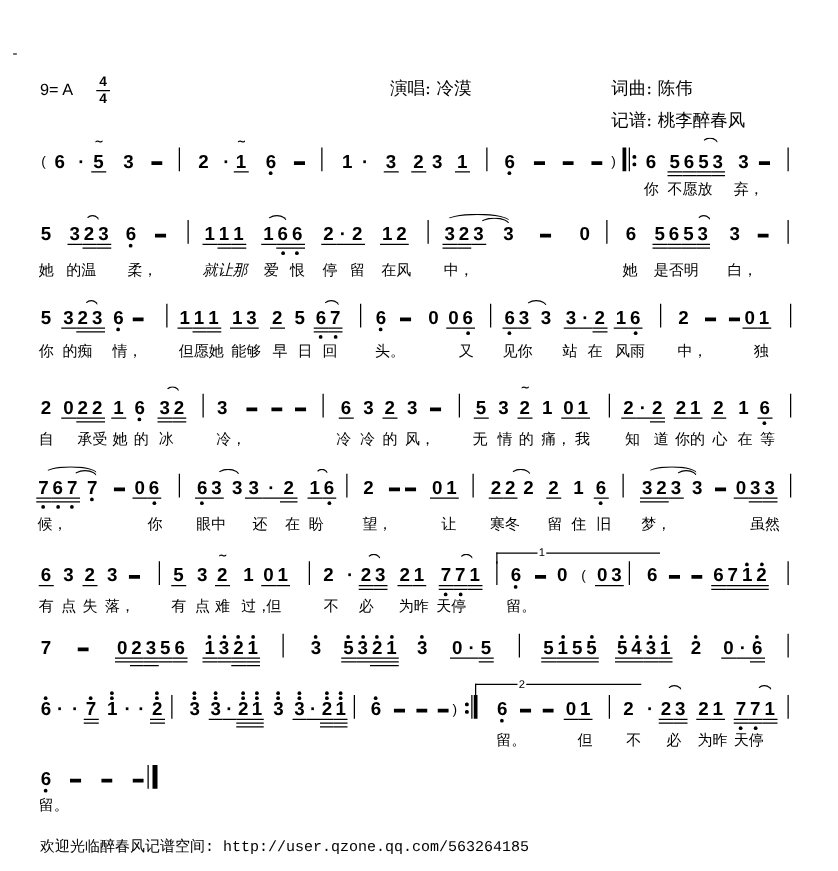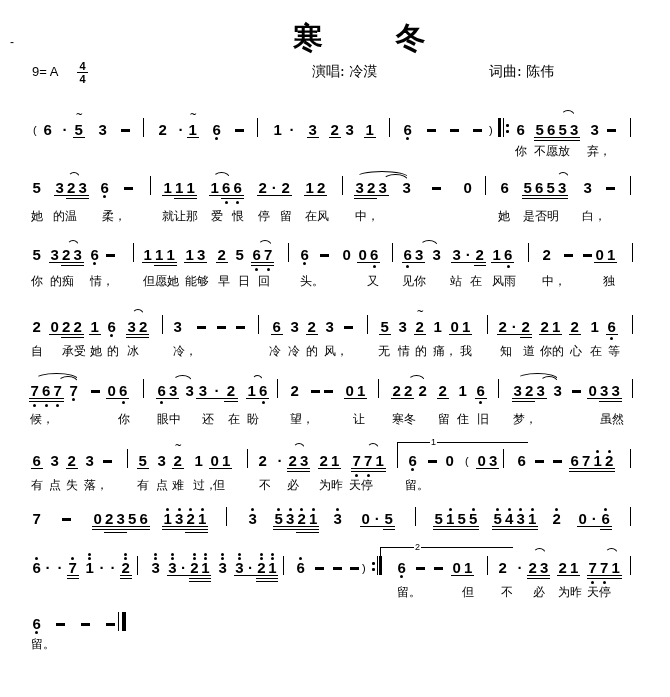--- a/index.html
+++ b/index.html
@@ -38,31 +38,31 @@
          border-top-color: #000; border-radius: 50% 50% 0 0 / 100% 100% 0 0; }
   .volta { position: absolute; height: 8px; border-top: 1px solid #000; border-left: 1px solid #000; }
   .volta-label { position: absolute; font: 9px/10px "Liberation Sans", sans-serif; background: #fff; padding: 0 1px; }
   .lyr { position: absolute; white-space: pre; font: 12px/14px "DejaVu Sans", sans-serif; }
 </style>
 </head>
 <body>
 
 <div id="page">
   <span class="abs corner-mark" style="left:10px;top:35px;">-</span>
-  <span class="abs title" style="left:293px;top:21px;">寒 冬</span>
 
   <span class="abs key" style="left:32px;top:64px;">9= A</span>
   <div>
     <span class="ts" style="left:77px;top:61px;">4</span>
     <div class="ts-line" style="left:77px;top:72px;width:11px;"></div>
     <span class="ts" style="left:77px;top:74px;">4</span>
   </div>
 
   <span class="abs credit" style="left:312px;top:62px;">演唱: 冷漠</span>
   <span class="abs credit" style="left:489px;top:62px;">词曲: 陈伟</span>
+  <span class="abs credit" style="left:489px;top:88px;">记谱: 桃李醉春风</span>
 
   <div id="staff">
       <div class="row">
         <span class="paren" style="left: 33px; top: 121px;">(</span>
         <div class="grp" style="left: 42px; top: 121px;"><span class="nc" style="width: 11.5px;"><span class="d">6</span></span></div>
         <span class="sym" style="left: 62px; top: 121px;">·</span>
         <div class="grp" style="left: 73px; top: 121px;"><span class="nc" style="width: 11.5px;"><span class="d">5</span><i class="ul" style="top: 16px;"></i><i class="orn">~</i></span></div>
         <div class="grp" style="left: 97px; top: 121px;"><span class="nc" style="width: 11.5px;"><span class="d">3</span></span></div>
         <span class="dash" style="left: 121px; top: 121px;">-</span>
         <div class="barbox" style="left: 143px; top: 118px; width: 14px;">
@@ -138,21 +138,21 @@
           <div class="bar" style="left: 0px; width: 1px;"></div>
         </div>
         <div class="arc" style="left: 68px; top: 172px; width: 12px;"></div>
         <div class="arc" style="left: 213px; top: 172px; width: 17px;"></div>
         <div class="arc" style="left: 356px; top: 171px; width: 52px;"></div>
         <div class="arc" style="left: 383px; top: 174px; width: 25px;"></div>
         <div class="arc" style="left: 557px; top: 172px; width: 12px;"></div>
         <span class="lyr" style="left: 31px; top: 209px;">她</span>
         <span class="lyr" style="left: 53px; top: 209px;">的温</span>
         <span class="lyr" style="left: 102px; top: 209px;">柔，</span>
-        <span class="lyr" style="left: 162px; top: 209px;">就让那</span>
+        <span class="lyr" style="left: 162px; top: 209px; font-style: italic;">就让那</span>
         <span class="lyr" style="left: 211px; top: 209px;">爱</span>
         <span class="lyr" style="left: 232px; top: 209px;">恨</span>
         <span class="lyr" style="left: 258px; top: 209px;">停</span>
         <span class="lyr" style="left: 280px; top: 209px;">留</span>
         <span class="lyr" style="left: 305px; top: 209px;">在风</span>
         <span class="lyr" style="left: 355px; top: 209px;">中，</span>
         <span class="lyr" style="left: 498px; top: 209px;">她</span>
         <span class="lyr" style="left: 523px; top: 209px;">是否明</span>
         <span class="lyr" style="left: 582px; top: 209px;">白，</span>
       </div>
@@ -479,13 +479,14 @@
         <span class="dash" style="left: 81px; top: 615px;">-</span>
         <span class="dash" style="left: 106px; top: 615px;">-</span>
         <div class="barbox" style="left: 118px; top: 612px; width: 14px;">
           <div class="bar" style="left: 0px; width: 1px;"></div>
           <div class="bar" style="left: 4px; width: 4px;"></div>
         </div>
         <span class="lyr" style="left: 31px; top: 637px;">留。</span>
       </div>
     </div>
 
+  <span class="abs footer" style="left:32px;top:671px;">欢迎光临醉春风记谱空间: http://user.qzone.qq.com/563264185</span>
 </div>
 
 </body></html>

